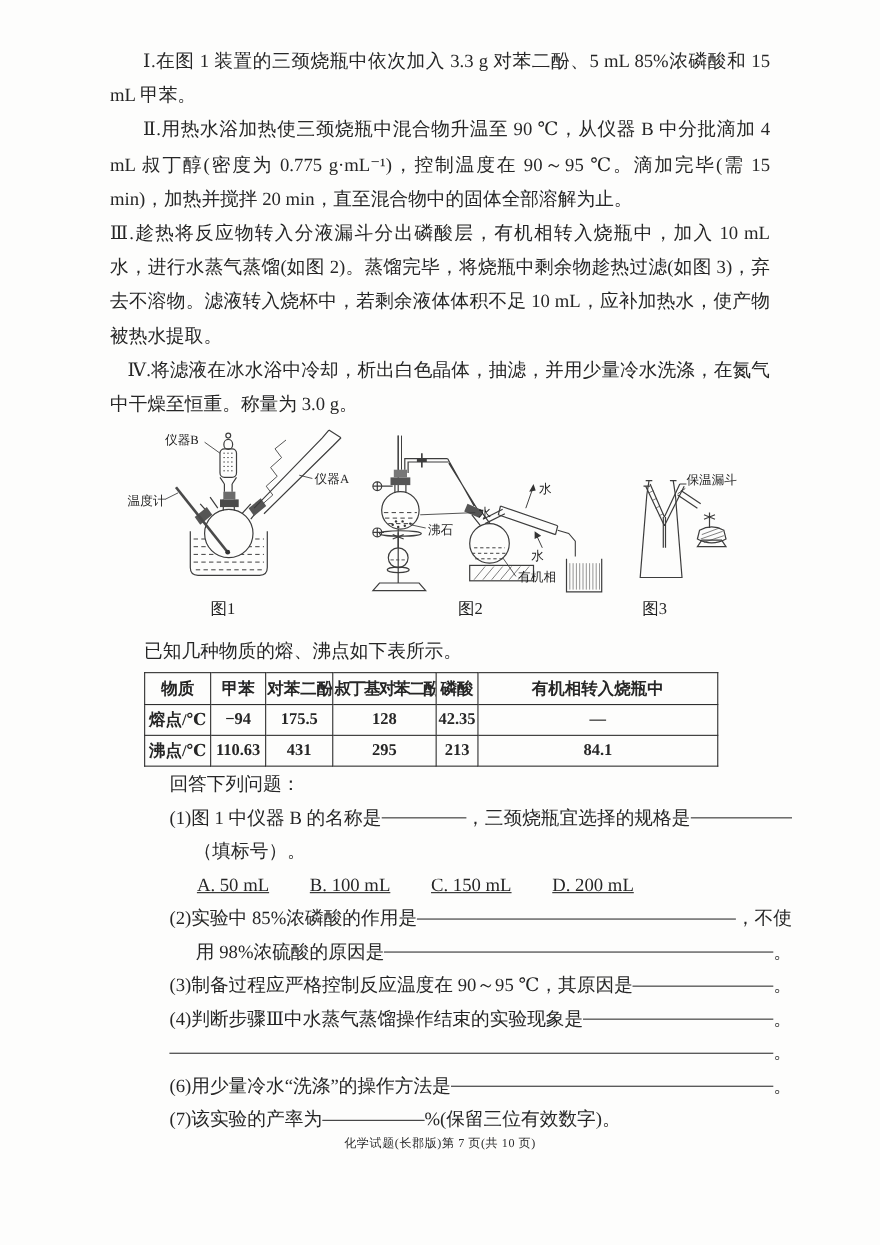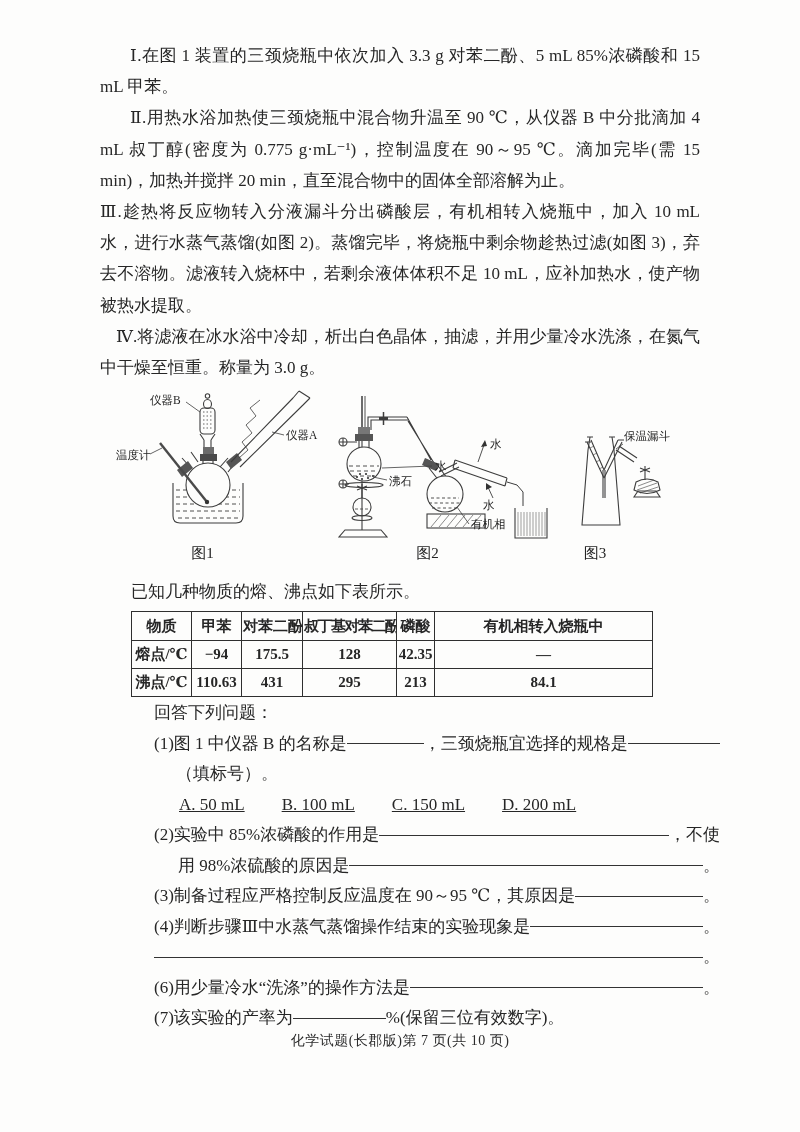--- a/index.html
+++ b/index.html
@@ -28,21 +28,21 @@
   .questions{position:absolute;top:698px;left:132px;width:566px;font-size:17px;line-height:30.5px;margin-left:22px;}
   .questions p{margin:0;}
   .qline{display:flex;align-items:center;}
   .qt{white-space:pre;}
   .bl{border-bottom:1.3px solid #333;display:inline-block;}
   .grow{flex:1 1 auto;}
   .qnote{padding-left:22px;}
   .cont{padding-left:24px;}
   .opts{display:flex;gap:37px;padding-left:25px;text-decoration:underline;}
   
-  .footer{position:absolute;top:1032px;left:0;width:100%;text-align:center;font-size:14px;
+  .footer{position:absolute;top:1032px;left:0;width:100%;text-align:center;font-size:11px;
           letter-spacing:0.5px;color:#2b2b2b;}
   svg text{font-family:"Liberation Serif","DejaVu Serif",serif;}
 </style>
 </head>
 <body>
 
 <div class="page">
 
   <section class="steps">
     <p class="step ind30"><span>Ⅰ.</span><span>在图 1 装置的三颈烧瓶中依次加入 3.3 g 对苯二酚、5 mL 85%浓磷酸和 15 mL 甲苯。</span></p>

